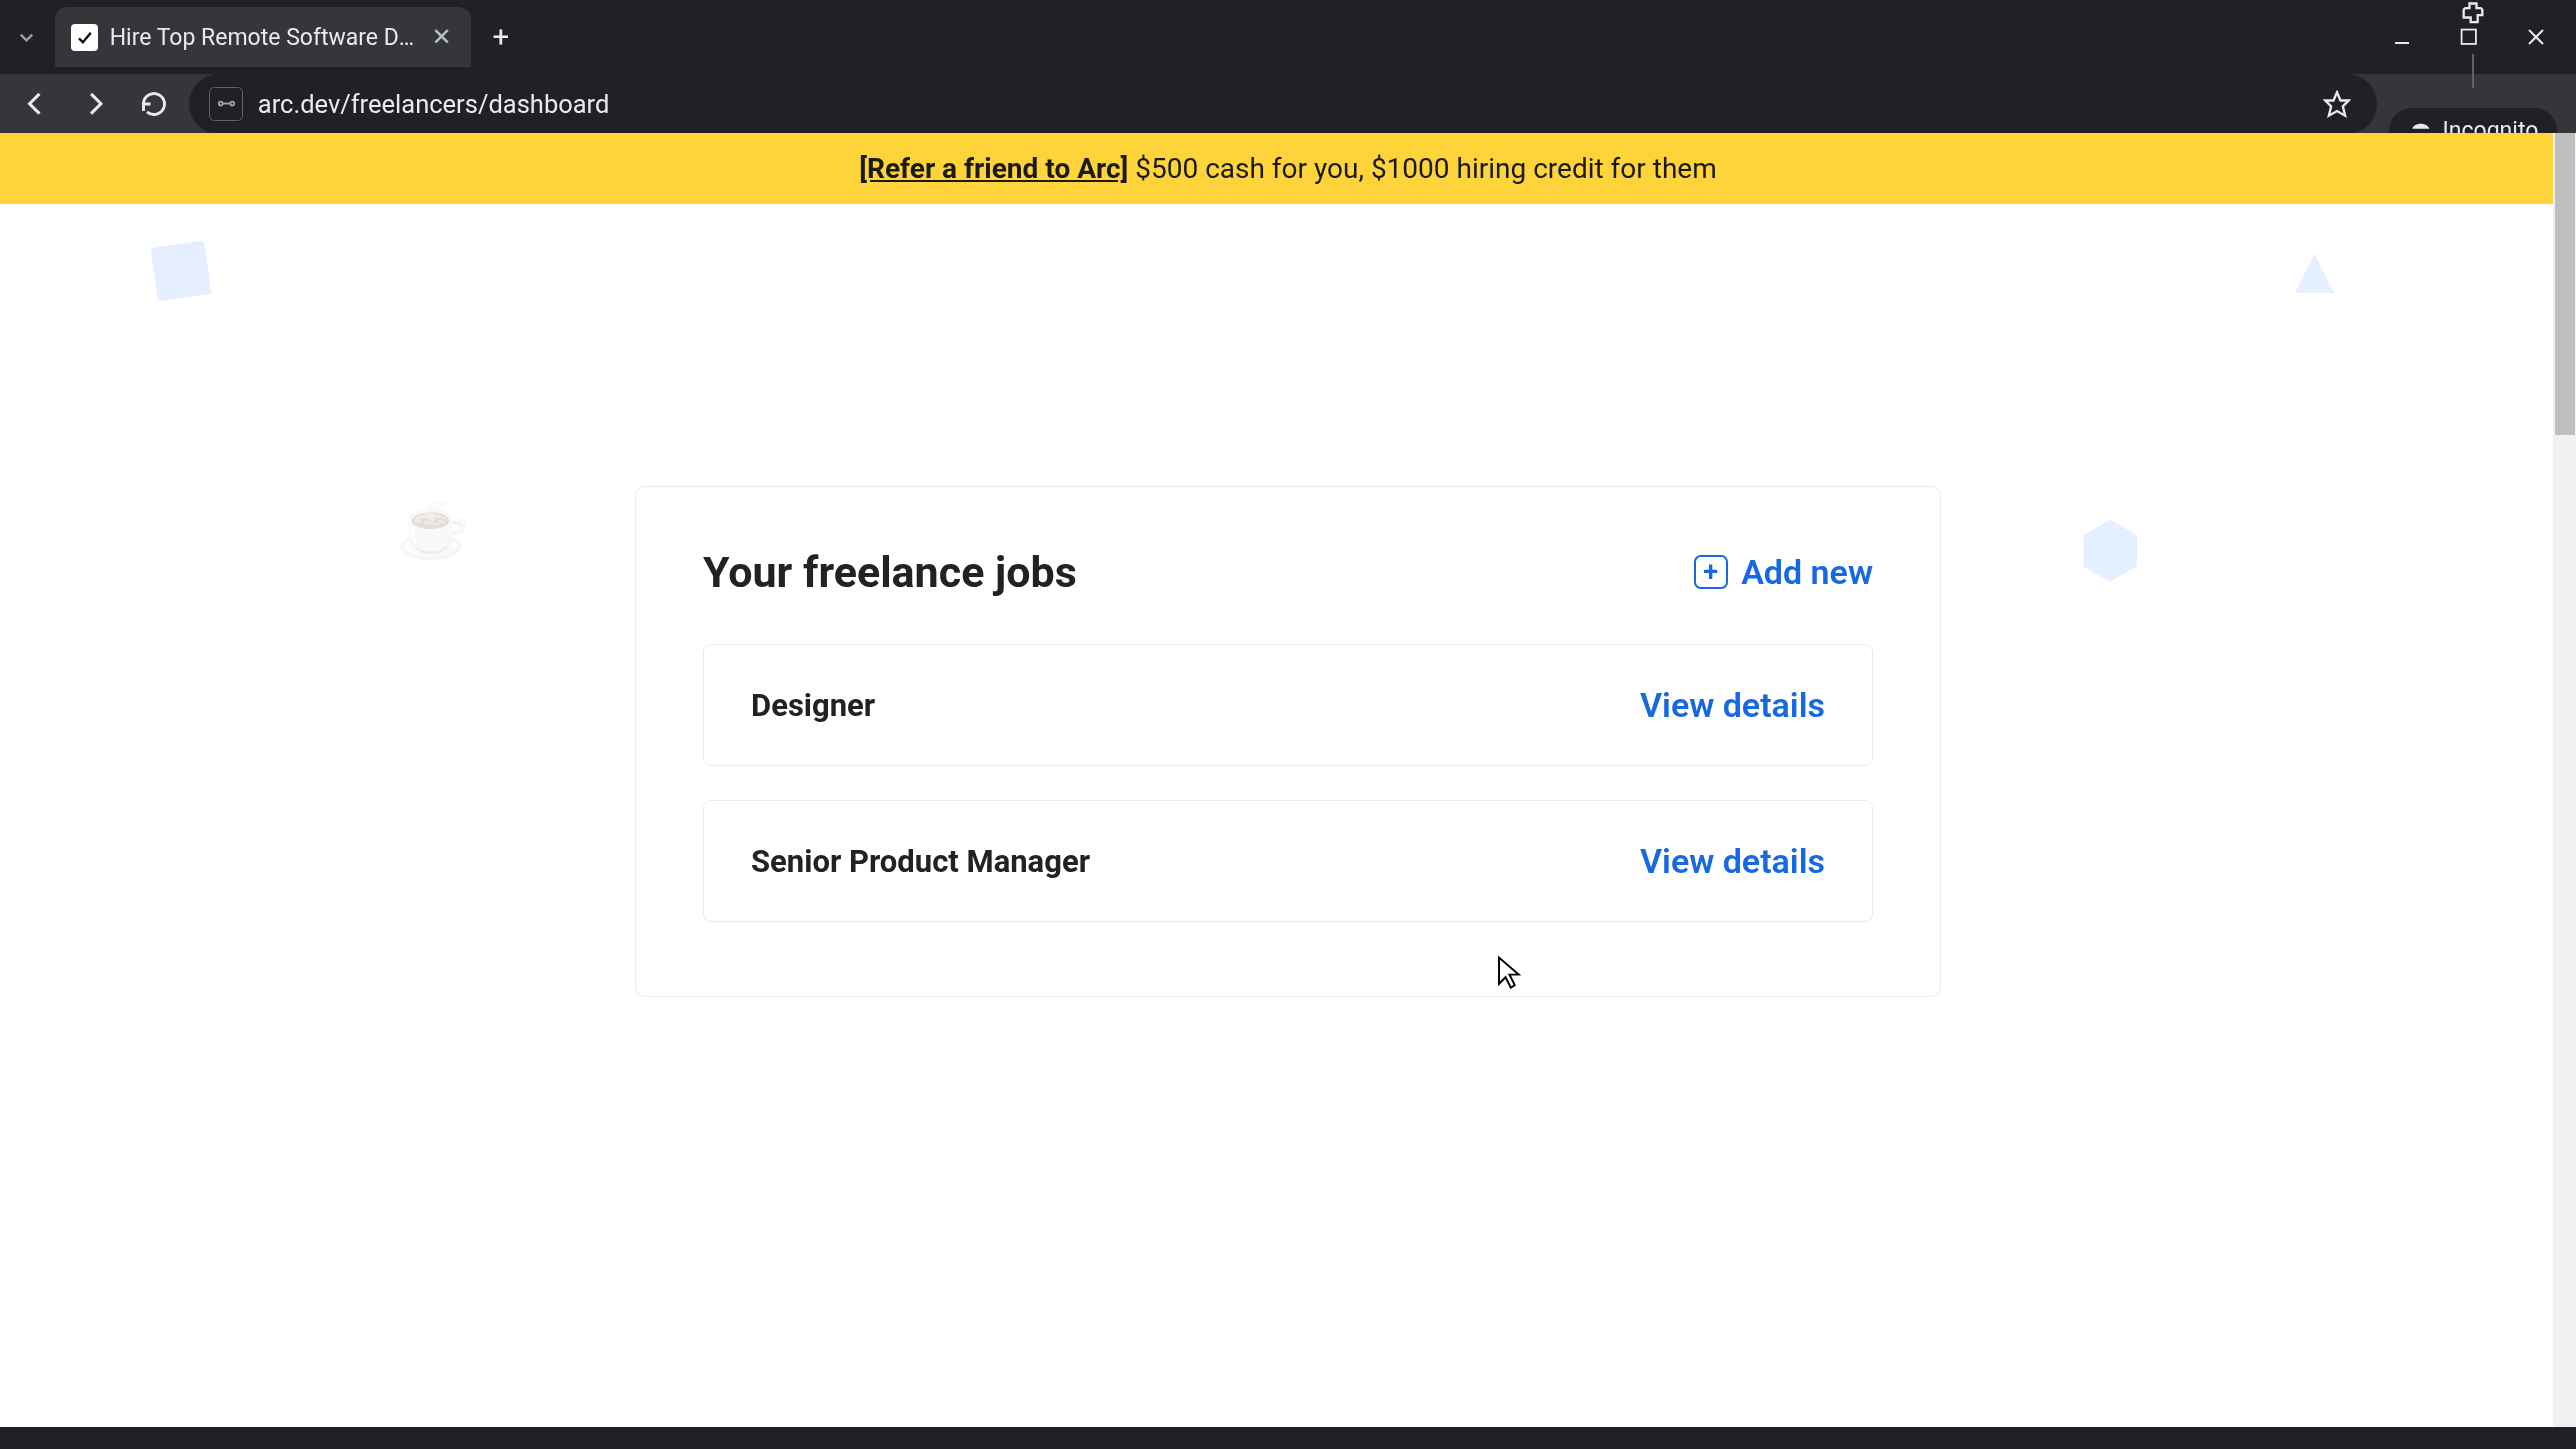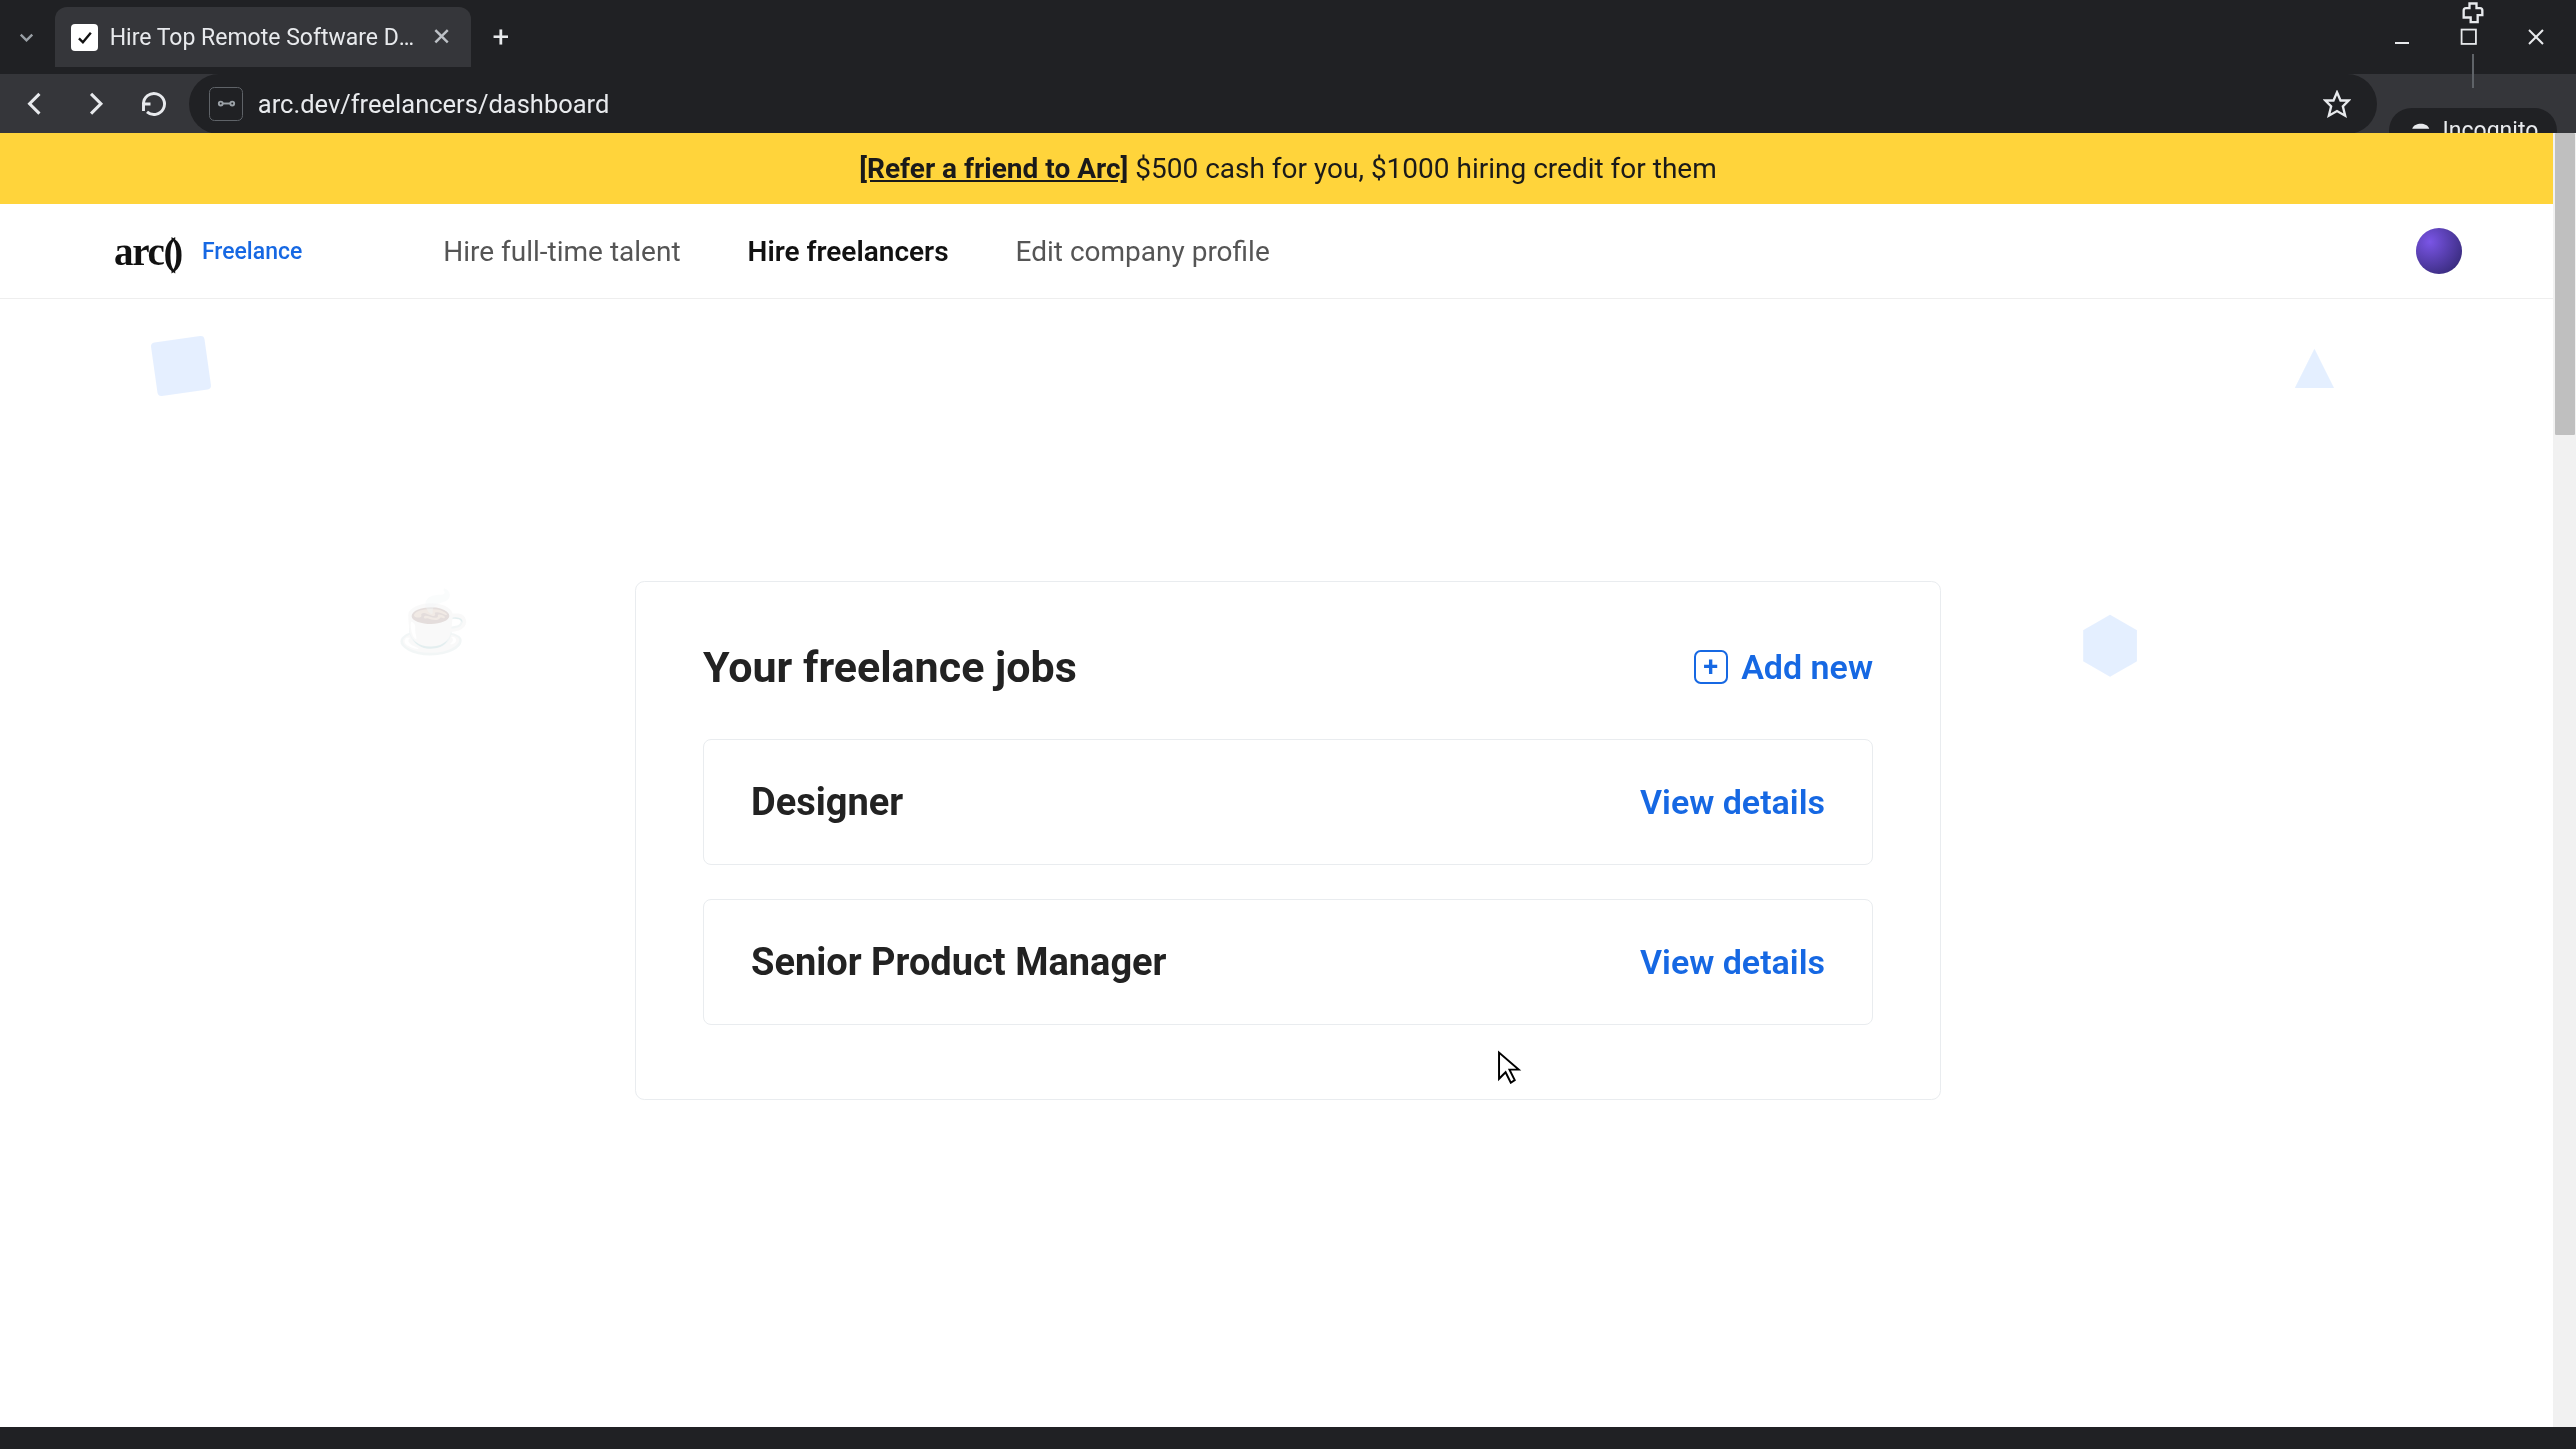--- a/index.html
+++ b/index.html
@@ -324,21 +324,21 @@
 .job-row {
   border: 1.3px solid #e9ecef;
   border-radius: 8px;
   padding: 40px 47px;
   display: flex;
   align-items: center;
   justify-content: space-between;
   margin-bottom: 34px;
 }
 .job-title {
-  font-size: 38px;
+  font-size: 31px;
   font-weight: 700;
   color: #222;
 }
 .view-details {
   font-size: 34px;
   font-weight: 600;
   color: #1668e3;
   cursor: pointer;
 }
 
@@ -449,32 +449,20 @@
 
 <div class="page">
   <div class="scrollbar-track">
     <div class="scrollbar-thumb"></div>
   </div>
 
   <div class="banner">
     <span class="refer-link">[Refer a friend to Arc]</span><span> $500 cash for you, $1000 hiring credit for them</span>
   </div>
 
-  <div class="site-header">
-    <span class="logo">
-      <span>arc</span><span class="parens">( )</span>
-    </span>
-    <span class="freelance-badge">Freelance</span>
-    <div class="nav-links">
-      <span class="nav-link">Hire full-time talent</span>
-      <span class="nav-link active">Hire freelancers</span>
-      <span class="nav-link">Edit company profile</span>
-    </div>
-    <div class="avatar"></div>
-  </div>
 
   <div class="hero">
     <div class="deco js"></div>
     <div class="deco java">☕</div>
     <div class="deco ang">▲</div>
     <div class="deco py">⬢</div>
     <div class="cursor-pointer">
       <svg width="27" height="34" viewBox="0 0 20 26" fill="none" stroke="#000" stroke-width="1.5">
           <path d="M2 2 L2 22 L7 17 L11 25 L14 23 L10 15 L17 15 Z" fill="#fff"></path>
         </svg>

